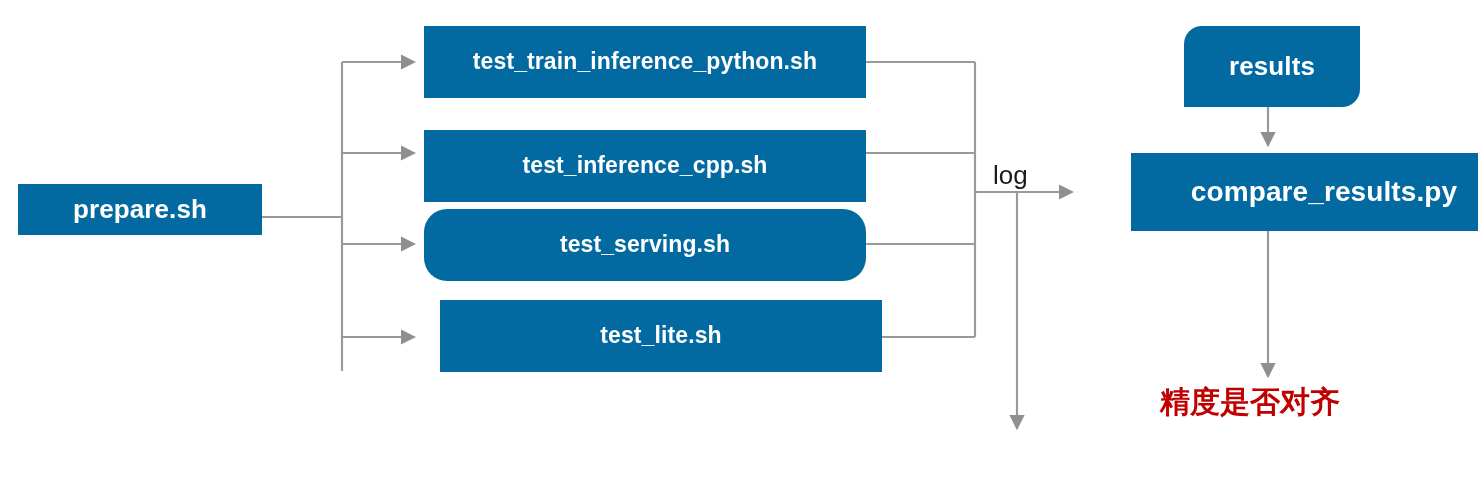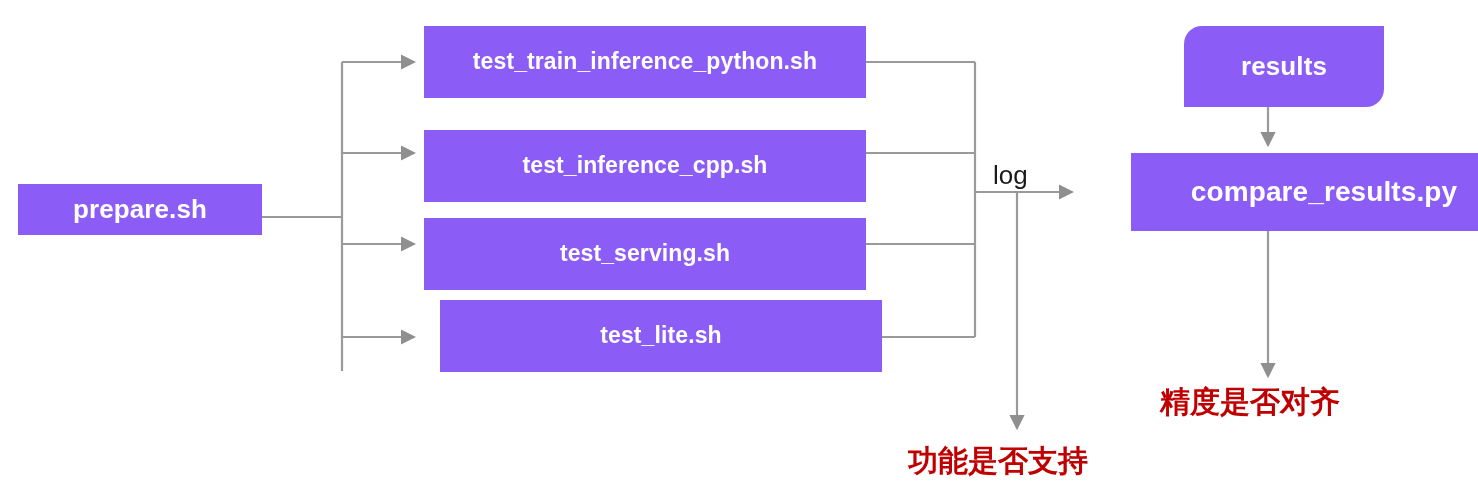--- a/index.html
+++ b/index.html
@@ -22,45 +22,45 @@
     position: absolute;
     left: 0;
     top: 0;
     width: 1478px;
     height: 498px;
     pointer-events: none;
   }
   .node {
     position: absolute;
     box-sizing: border-box;
-    background: #8b5cf6;
+    background: #0369a1;
     color: #ffffff;
     display: flex;
     align-items: center;
     justify-content: center;
     font-weight: bold;
     letter-spacing: 0.1px;
     text-align: left;
     line-height: 1.1;
     white-space: nowrap;
   }
   .node-prepare {
     left: 18px;  top: 184px;  width: 244px;  height: 51px;
     font-size: 26px;
   }
   .node-step {
     left: 424px;  width: 442px;  height: 72px;
     font-size: 23px;
   }
   .node-step.s0 { top: 26px; }
   .node-step.s1 { top: 130px; }
-  .node-step.s2 { top: 218px; }
+  .node-step.s2 { top: 209px; border-radius: 23px; }
   .node-step.s3 { top: 300px; margin-left: 16px; }
   .node-results {
-    left: 1184px;  top: 26px;  width: 200px;  height: 81px;
+    left: 1184px;  top: 26px;  width: 176px;  height: 81px;
     font-size: 26px;
     border-radius: 18px 0 18px 0;
   }
   .node-compare {
     left: 1131px;  top: 153px;  width: 386px;  height: 78px;
     font-size: 28px;
   }
   .edge-label {
     position: absolute;
     color: #1a1a1a;
@@ -134,16 +134,15 @@
   <div class="node node-results">
     <span>results</span>
   </div>
 
   <div class="node node-compare">
     <span>compare_results.py</span>
   </div>
 
   <div class="edge-label label-log">log</div>
 
-  <div class="note-red note-function">功能是否支持</div>
   <div class="note-red note-precision">精度是否对齐</div>
 
 </div>
 
 </body></html>

